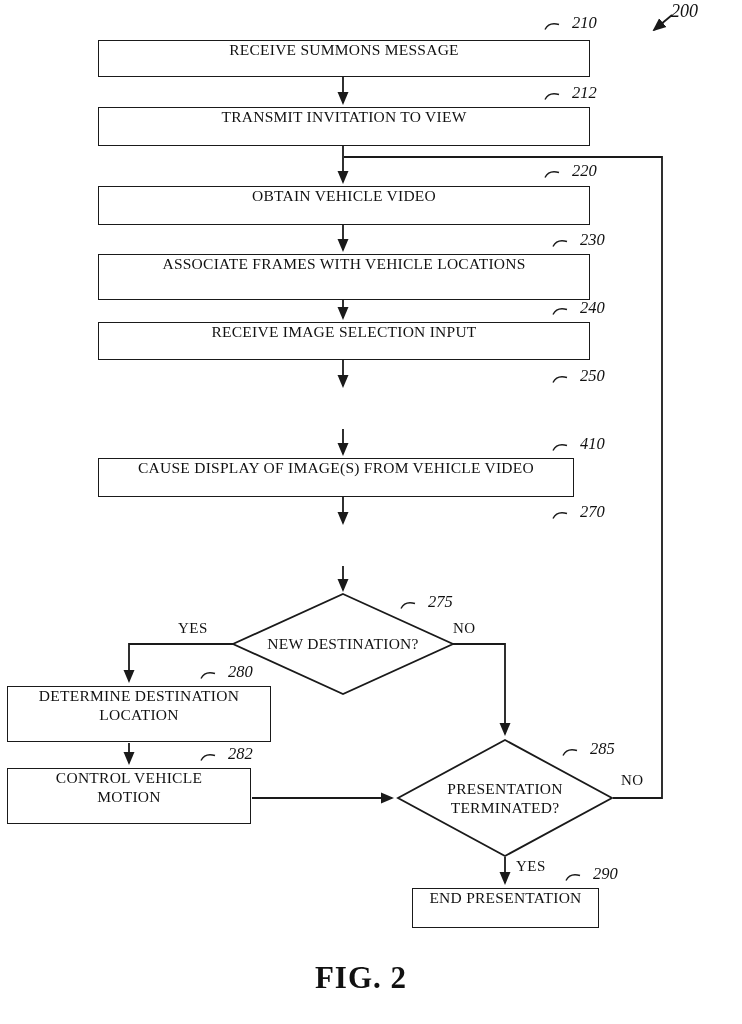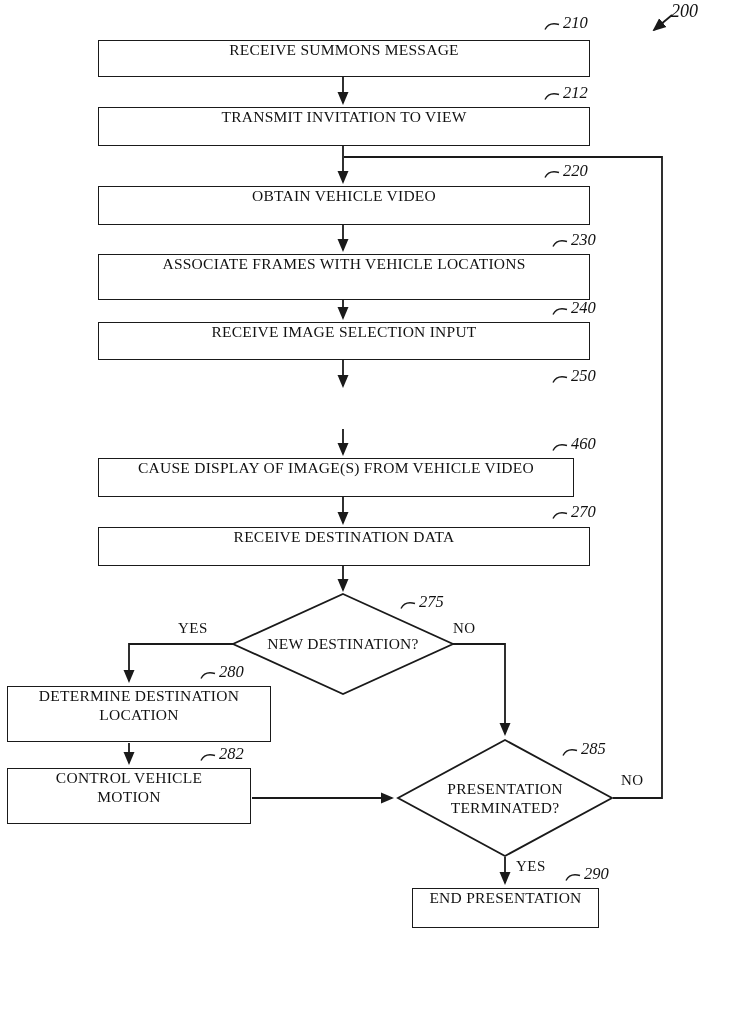--- a/index.html
+++ b/index.html
@@ -10,21 +10,21 @@
   .box {
     position:absolute; border:1.8px solid #1a1a1a; background:#fff;
     display:flex; align-items:flex-start; justify-content:center; text-align:center;
     font-size:15.5px; letter-spacing:0.25px; line-height:1.22;
   }
   .diamond-label {
     position:absolute; display:flex; align-items:center; justify-content:center;
     text-align:center; font-size:15.5px; letter-spacing:0.25px; line-height:1.25;
   }
   .ref {
-    position:absolute; display:flex; align-items:flex-end; gap:3px;
+    position:absolute; display:flex; align-items:flex-end; gap:12px;
     font-style:italic; font-size:16.5px;
   }
   .ref svg { margin-bottom:3px; }
   .branch { position:absolute; font-size:15px; letter-spacing:0.5px; }
   #overall-ref { position:absolute; left:671px; top:1px; font-style:italic; font-size:18px; }
   #fig-caption {
     position:absolute; left:0; right:20px; top:960px; text-align:center;
     font-weight:bold; font-size:31px; letter-spacing:1px;
   }
 </style>
@@ -75,23 +75,20 @@
   </div>
   <div class="box" style="left:98px;top:254px;width:492px;height:46px">
     <span>ASSOCIATE FRAMES WITH VEHICLE LOCATIONS</span>
   </div>
   <div class="box" style="left:98px;top:322px;width:492px;height:38px">
     <span>RECEIVE IMAGE SELECTION INPUT</span>
   </div>
   <div class="box" style="left:98px;top:458px;width:476px;height:39px">
     <span>CAUSE DISPLAY OF IMAGE(S) FROM VEHICLE VIDEO</span>
   </div>
-  <div class="box" style="left:98px;top:527px;width:492px;height:39px">
-    <span>RECEIVE DESTINATION DATA</span>
-  </div>
 
   <div class="diamond-label" style="left:258px;top:630px;width:170px;height:28px">
     <span>NEW DESTINATION?</span>
   </div>
   <div class="diamond-label" style="left:436px;top:776px;width:138px;height:44px">
     <span>PRESENTATION TERMINATED?</span>
   </div>
 
   <div class="box" style="left:7px;top:686px;width:264px;height:56px">
     <span style="max-width:215px">DETERMINE DESTINATION LOCATION</span>
@@ -137,21 +134,21 @@
   <div class="ref" style="left:552px;top:366px">
     <svg width="16" height="9" viewBox="0 0 16 9">
         <path d="M1,8.5 Q5,0.5 15,3.5" fill="none" stroke="#1a1a1a" stroke-width="1.4"></path>
       </svg>
     <span>250</span>
   </div>
   <div class="ref" style="left:552px;top:434px">
     <svg width="16" height="9" viewBox="0 0 16 9">
         <path d="M1,8.5 Q5,0.5 15,3.5" fill="none" stroke="#1a1a1a" stroke-width="1.4"></path>
       </svg>
-    <span>460</span>
+    <span>410</span>
   </div>
   <div class="ref" style="left:552px;top:502px">
     <svg width="16" height="9" viewBox="0 0 16 9">
         <path d="M1,8.5 Q5,0.5 15,3.5" fill="none" stroke="#1a1a1a" stroke-width="1.4"></path>
       </svg>
     <span>270</span>
   </div>
   <div class="ref" style="left:400px;top:592px">
     <svg width="16" height="9" viewBox="0 0 16 9">
         <path d="M1,8.5 Q5,0.5 15,3.5" fill="none" stroke="#1a1a1a" stroke-width="1.4"></path>
@@ -182,14 +179,15 @@
       </svg>
     <span>290</span>
   </div>
 
   <div class="branch" style="left:178px;top:620px">YES</div>
   <div class="branch" style="left:453px;top:620px">NO</div>
   <div class="branch" style="left:621px;top:772px">NO</div>
   <div class="branch" style="left:516px;top:858px">YES</div>
 
   <div id="overall-ref">200</div>
+  <div id="fig-caption">FIG. 2</div>
 
 </div>
 
 </body></html>

